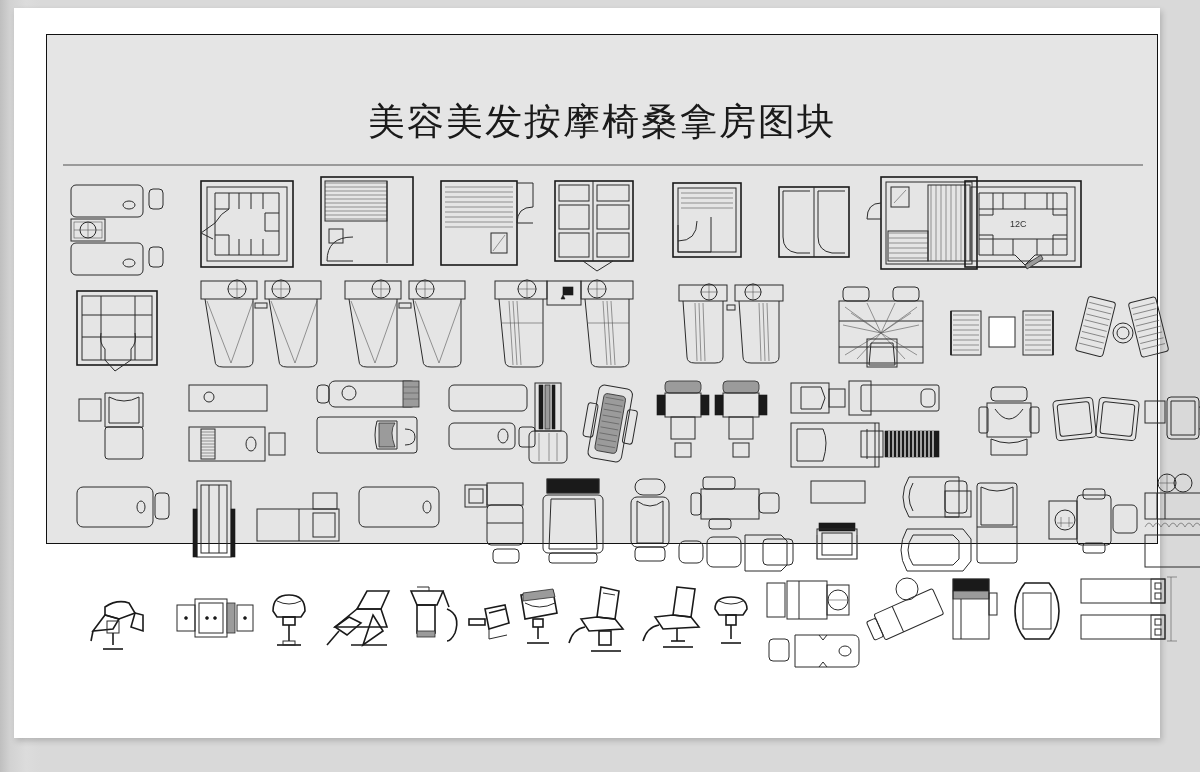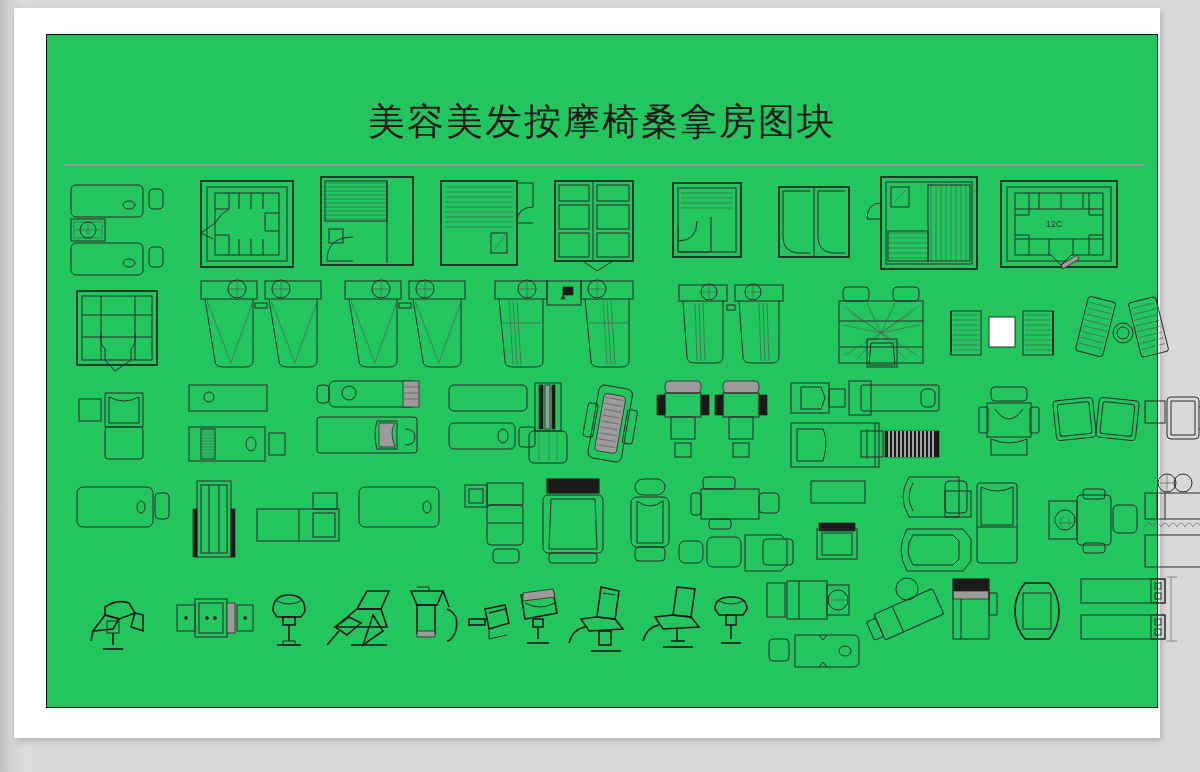--- a/index.html
+++ b/index.html
@@ -20,23 +20,23 @@
   #page{
     position:absolute;
     left:14px;top:8px;
     width:1146px;height:730px;
     background:#ffffff;
     box-shadow:2px 3px 6px rgba(0,0,0,.18);
   }
   #sheet-frame{
     position:absolute;
     left:32px;top:26px;
-    width:1112px;height:674px;
+    width:1112px;height:510px;
     border:1.4px solid #111;
-    background:#22c55e;
+    background:#e5e5e5;
     box-sizing:border-box;
   }
   #title{
     position:absolute;
     left:0;right:0;top:62px;
     text-align:center;
     font-family:"DejaVu Serif","Liberation Serif",serif;
     font-size:37px;
     letter-spacing:2px;
     color:#1a1a1a;
@@ -229,21 +229,21 @@
                 <line x1="22" y1="73" x2="61" y2="73"></line>
               <line x1="22" y1="78" x2="61" y2="78"></line>
                 <line x1="22" y1="83" x2="61" y2="83"></line>
             </g>
             <rect class="st" x="21" y="56" width="40" height="30"></rect>
             <path class="st" d="M14 28 Q0 28 0 44"></path>
             <line class="st" x1="0" y1="44" x2="14" y2="44"></line>
           </svg>
         </div>
 
-        <div class="cell" style="left:952px;top:4px;">
+        <div class="cell" style="left:916px;top:4px;">
           <svg width="126" height="96">
             <rect class="th" x="2" y="2" width="116" height="86"></rect>
             <rect class="st" x="8" y="8" width="104" height="74"></rect>
             <path class="st" d="M16 14 H104 V76 H72 L62 86 L52 76 H16 Z"></path>
             <line class="st" x1="40" y1="14" x2="40" y2="30"></line>
             <line class="st" x1="62" y1="14" x2="62" y2="30"></line>
             <line class="st" x1="84" y1="14" x2="84" y2="30"></line>
             <path class="st" d="M16 30 H104"></path>
             <path class="st" d="M16 36 L30 36 L30 14"></path>
             <path class="st" d="M16 56 L30 56 L30 76"></path>

